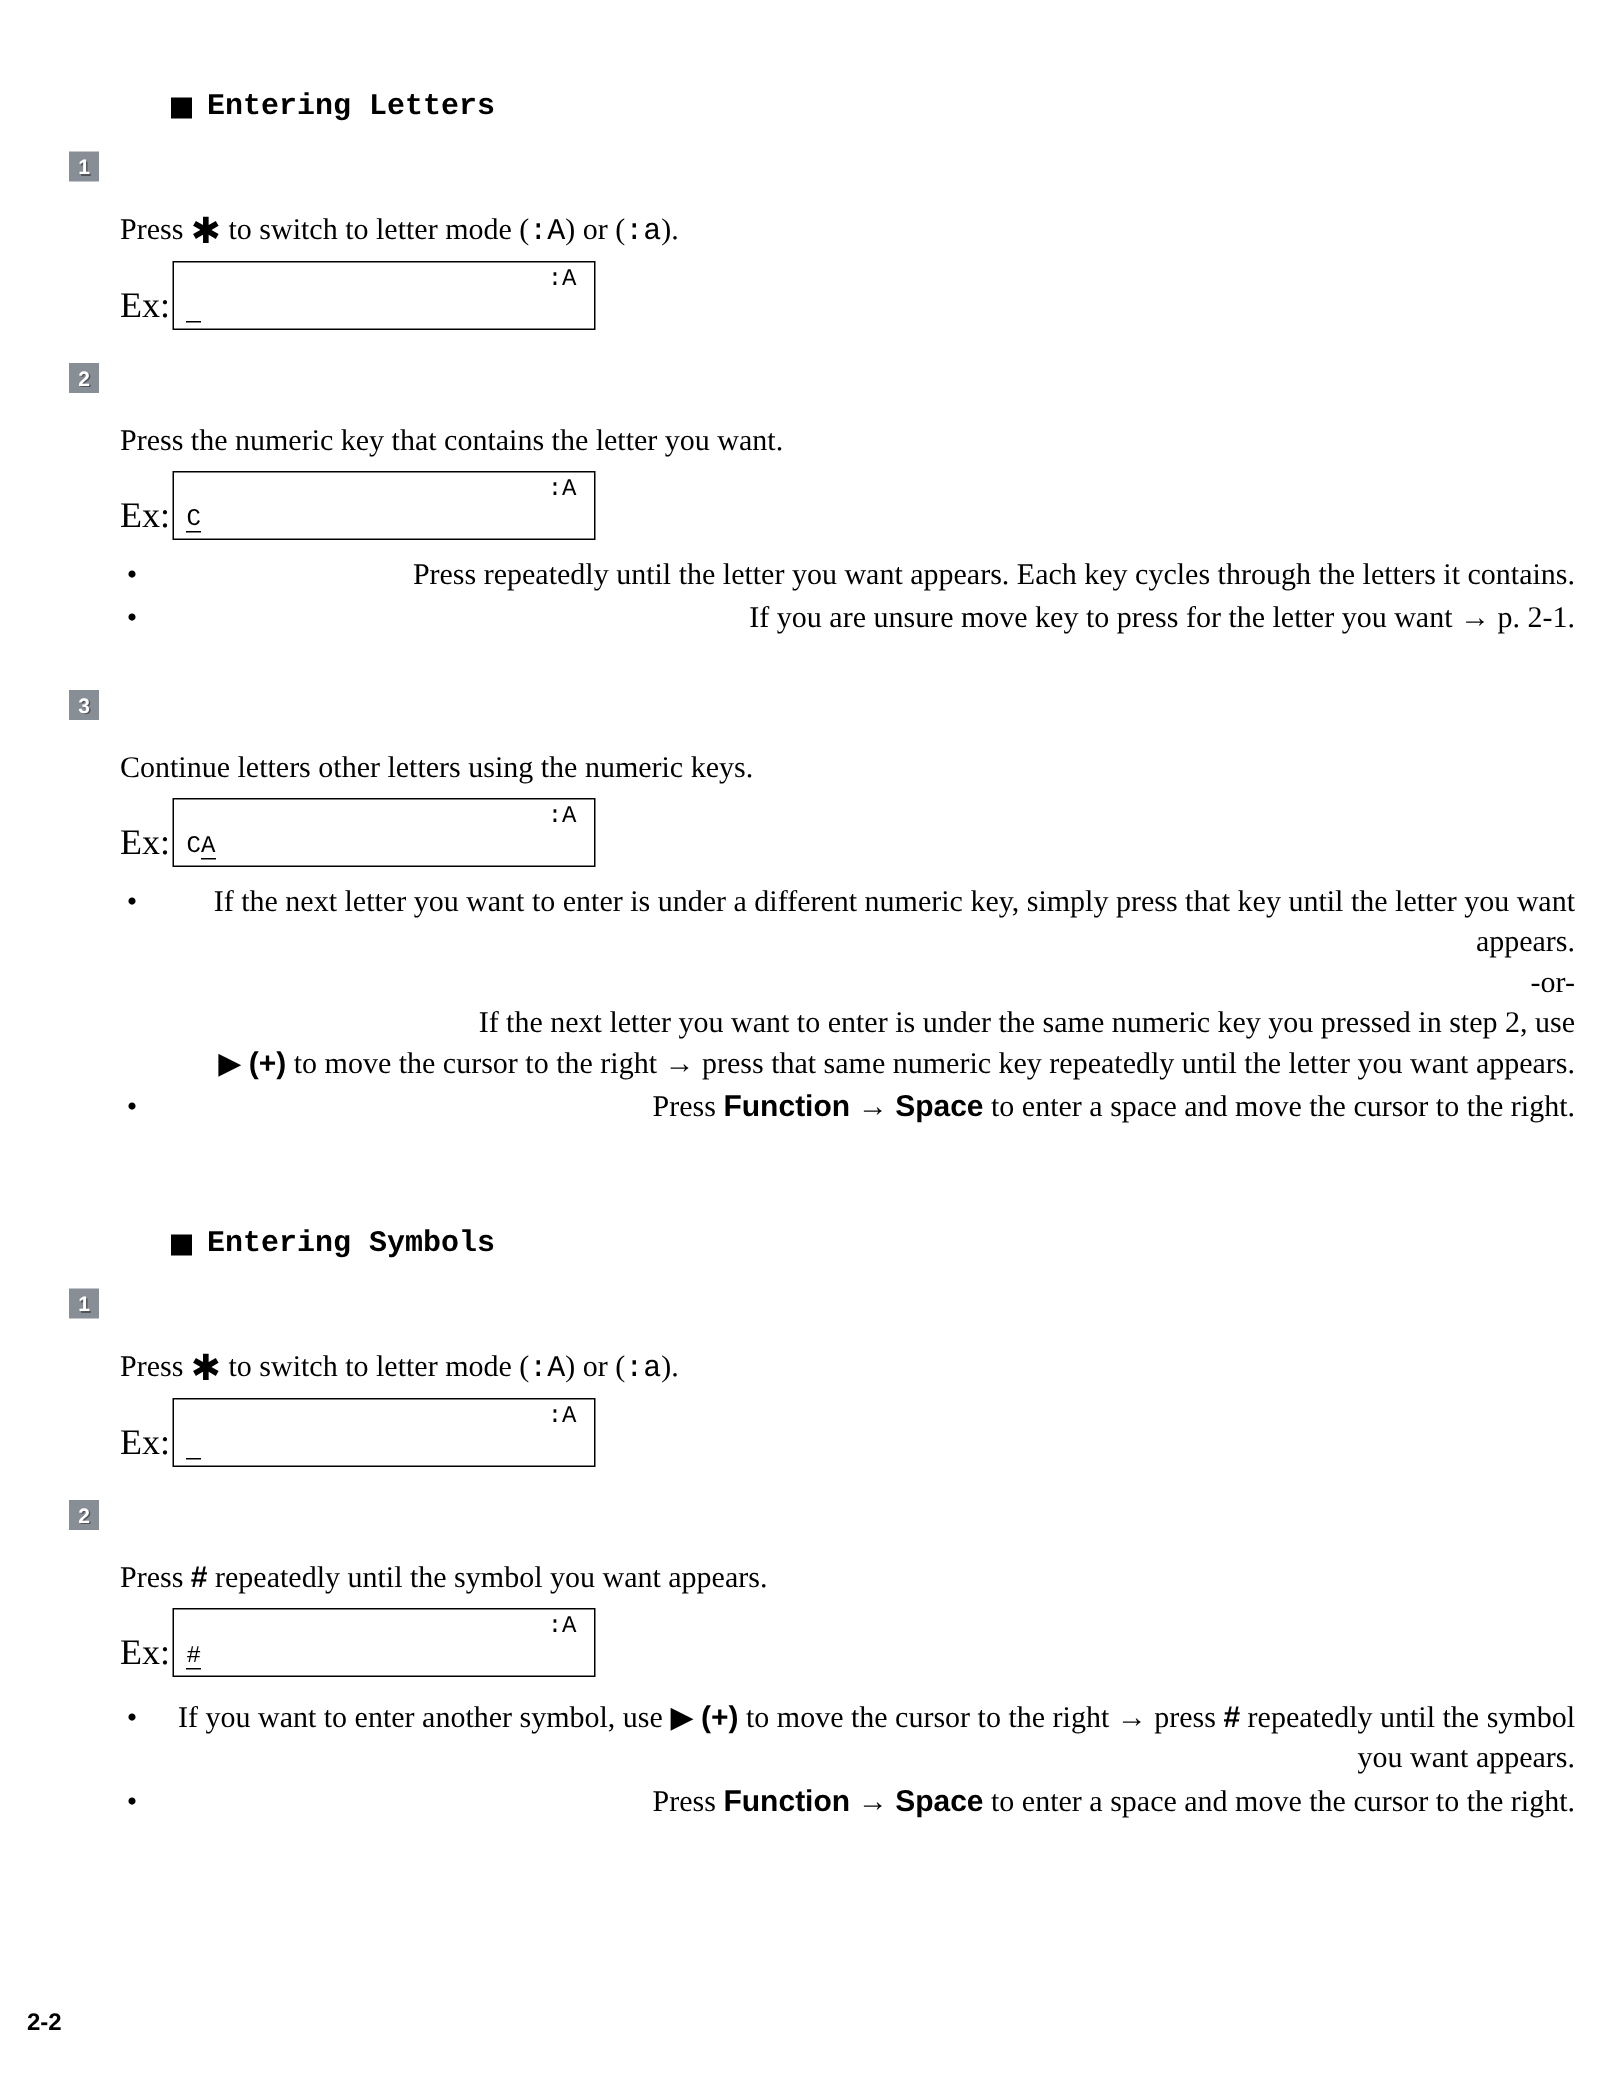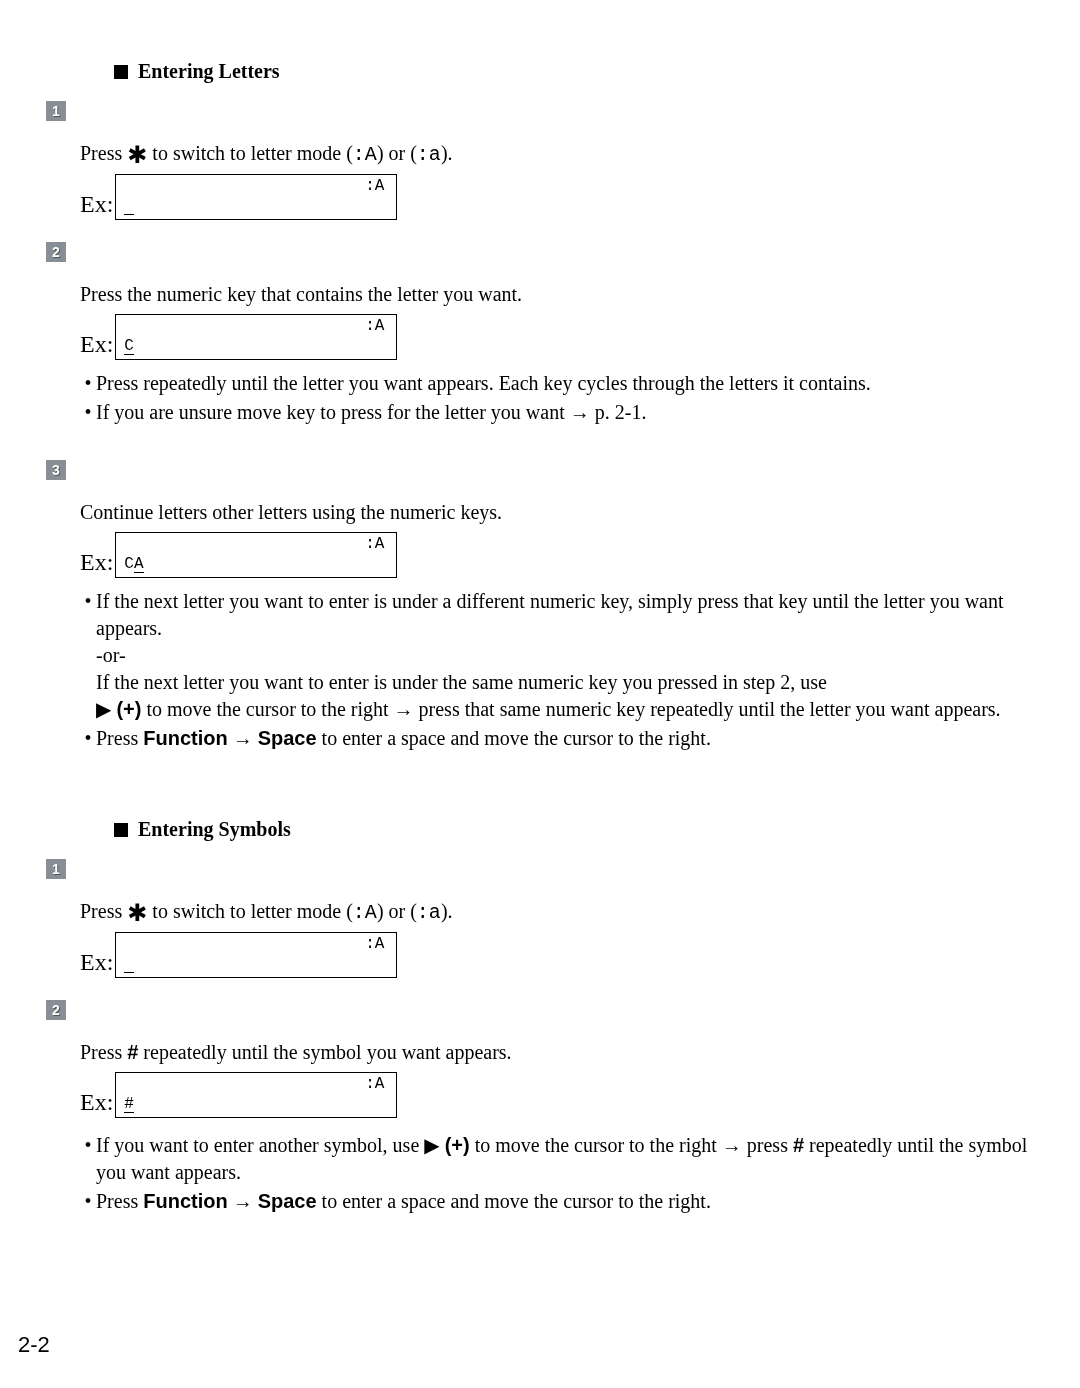--- a/index.html
+++ b/index.html
@@ -25,21 +25,21 @@
     margin-left: 94px;
     margin-bottom: 14px;
   }
   .square-bullet {
     width: 14px;
     height: 14px;
     background: #000;
     margin-right: 10px;
   }
   .heading-text {
-    font-family: Liberation Serif, serif;
+    font-family: Liberation Mono, monospace;
     font-weight: bold;
     font-size: 20px;
   }
   .step-row {
     display: flex;
     align-items: flex-start;
     margin-bottom: 8px;
   }
   .step-badge {
     width: 20px;
@@ -120,20 +120,21 @@
     margin-bottom: 2px;
     line-height: 1.35;
   }
   .dot {
     width: 16px;
     text-align: center;
     flex-shrink: 0;
   }
   .note-text {
     flex: 1;
+    text-align: right;
   }
   .arrow {
     font-family: Arial, sans-serif;
   }
   .tri {
     display: inline-block;
   }
   .bold-sans {
     font-family: Arial, Helvetica, sans-serif;
     font-weight: bold;
@@ -144,22 +145,22 @@
     vertical-align: -3px;
   }
   .section-gap {
     height: 36px;
   }
   .page-number {
     position: absolute;
     left: 18px;
     bottom: 30px;
     font-family: Arial, Helvetica, sans-serif;
-    font-weight: normal;
-    font-size: 22px;
+    font-weight: bold;
+    font-size: 16px;
   }
 </style>
 </head>
 <body>
 
 <div class="page">
 
   <div class="heading-row">
     <div class="square-bullet"></div>
     <div class="heading-text">Entering Letters</div>

